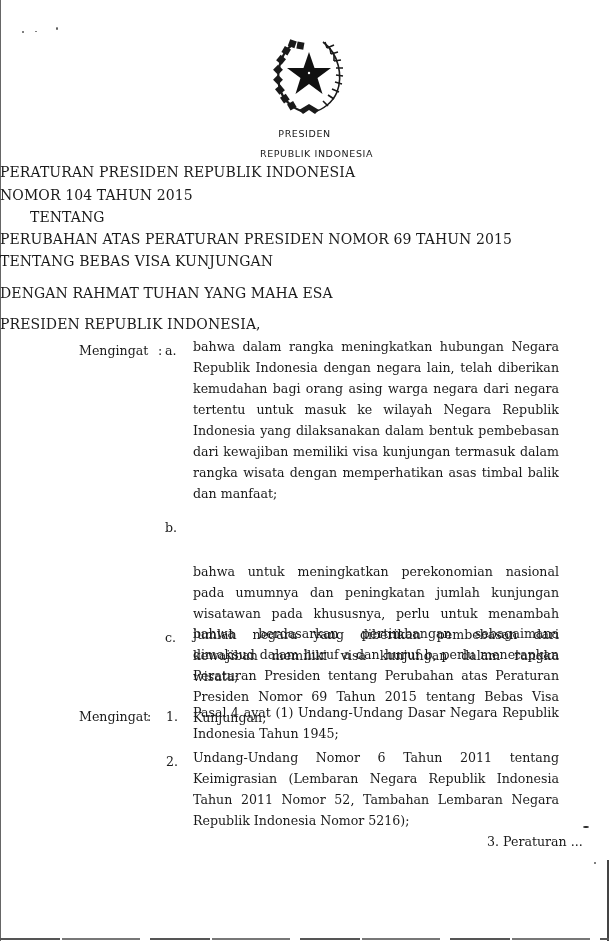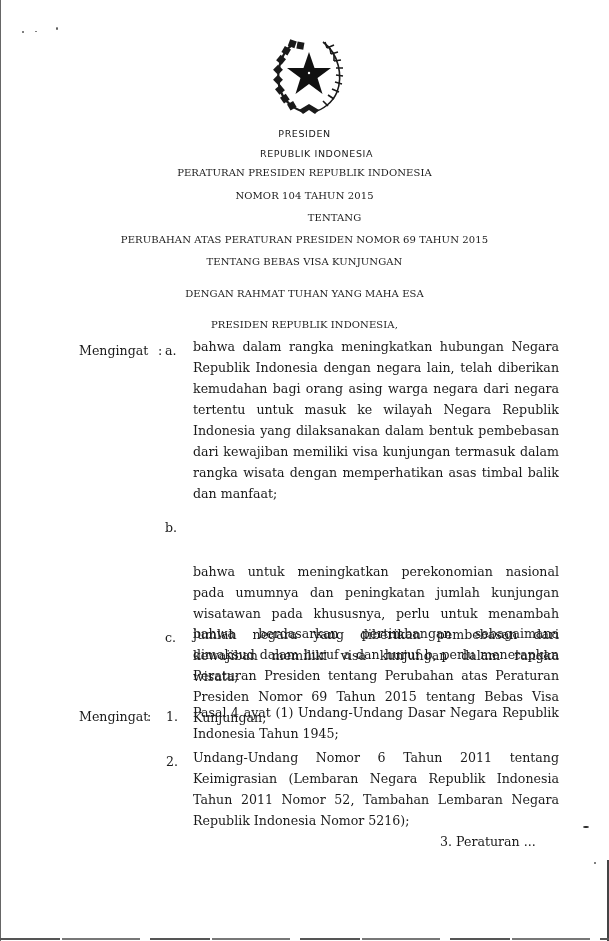--- a/index.html
+++ b/index.html
@@ -9,36 +9,36 @@
       color: #1a1a1a;
     }
     .page { position: absolute; left: 0; top: 0; width: 609px; height: 941px; }
     .emblem { position: absolute; left: 271px; top: 32px; width: 76px; height: 84px; }
     .header-text {
       position: absolute; left: 0; width: 609px; text-align: center;
       font-family: "DejaVu Sans", "Liberation Sans", sans-serif;
       font-size: 9.5px; letter-spacing: 0.6px; line-height: 11px; color: #1a1a1a;
     }
     .center-line {
-      position: absolute; left: 0; width: 609px; text-align: center;
-      font-size: 10px; line-height: 15px; letter-spacing: 0.1px;
+      position: absolute; left: 0; width: 609px; 
+      font-size: 14px; line-height: 15px; letter-spacing: 0.1px;
     }
     .label {
       position: absolute; font-size: 12.6px; line-height: 15px;
     }
     .para {
       position: absolute; left: 193px; width: 366px;
       font-size: 12.6px; line-height: 21px; text-align: justify;
       text-align-last: left;
     }
     .marker {
       position: absolute; font-size: 12.6px; line-height: 15px;
     }
     .footer-next {
-      position: absolute; left: 440px; top: 834px; font-size: 12.6px;
+      position: absolute; left: 487px; top: 834px; font-size: 12.6px;
     }
     .bottom-rule {
       position: absolute; left: 0; top: 938px; width: 609px; height: 2px;
       background: repeating-linear-gradient(90deg, #555 0 60px, #fff 60px 62px, #777 62px 140px, #fff 140px 150px);
     }
     .left-edge { position: absolute; left: 0; top: 0; width: 1px; height: 941px; background: #666; }
     .right-edge { position: absolute; right: 0; top: 860px; width: 2px; height: 81px; background: #444; }
     .speck { position: absolute; background: #555; border-radius: 50%; }
   </style>
 </head>

